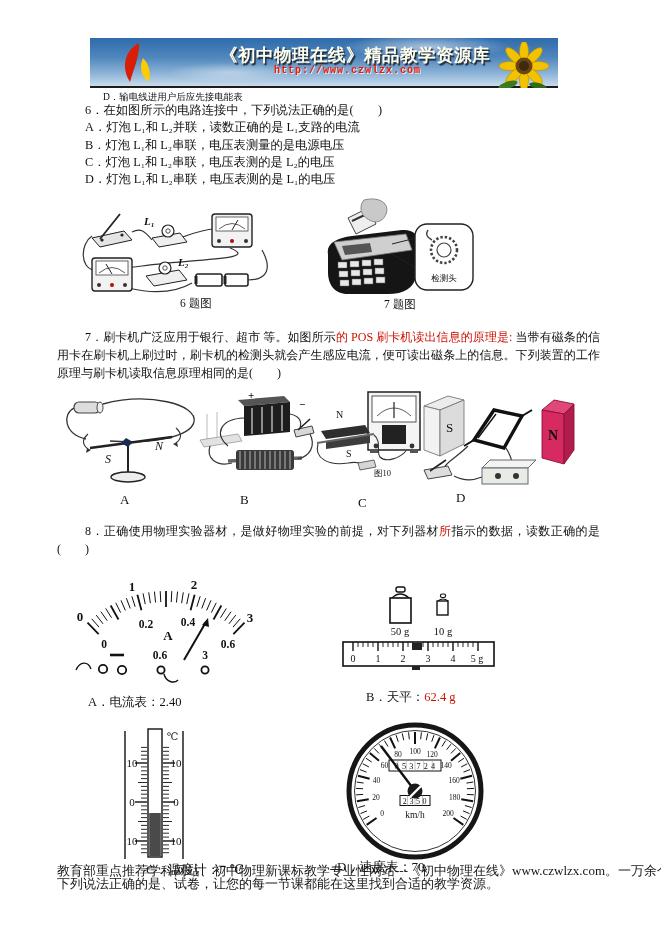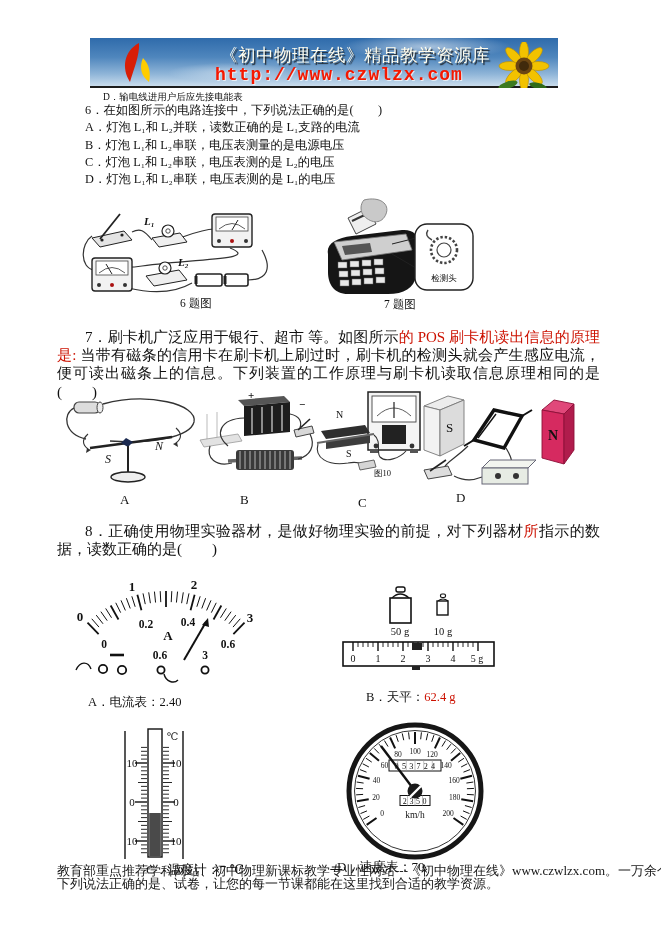--- a/index.html
+++ b/index.html
@@ -9,31 +9,31 @@
   svg.fig{position:absolute;overflow:visible}
   svg text{font-family:"Liberation Serif","DejaVu Serif",serif;fill:#111}
   
   .banner{position:absolute;left:90px;top:38px;width:468px;height:50px;
           background:linear-gradient(180deg,#2f6bab 0%,#4f86bd 40%,#8fb5d8 75%,#c9dcec 100%);
           border-bottom:2px solid #1c1c1c}
   .banner:before{content:"";position:absolute;inset:0;
           background:radial-gradient(ellipse 120px 18px at 72% 18%,rgba(255,255,255,.55),transparent 70%),
                      radial-gradient(ellipse 90px 14px at 30% 72%,rgba(255,255,255,.40),transparent 70%)}
   .banner-title{position:absolute;left:100px;top:5px;width:330px;text-align:center;
-          font-size:17.5px;font-weight:normal;color:#fffdee;letter-spacing:.5px;
+          font-size:17.5px;font-weight:bold;color:#fffdee;letter-spacing:.5px;
           text-shadow:1.5px 1.5px 1px rgba(20,20,20,.85)}
-  .banner-url{position:absolute;left:125px;top:27px;width:265px;
+  .banner-url{position:absolute;left:125px;top:27px;width:265px;text-align:center;
           font-family:"Liberation Mono","DejaVu Sans Mono",monospace;
-          font-size:18px;font-weight:bold;color:#f51800;letter-spacing:1px;
+          font-size:10px;font-weight:bold;color:#f51800;letter-spacing:1px;
           text-shadow:1px 1px 0 rgba(255,255,255,.7)}
   .prev-line{position:absolute;left:103px;top:91px;font-size:9.5px;white-space:nowrap}
   
   .qblock{position:absolute;left:85px;top:102px}
   .tline{font-size:12.3px;line-height:17.3px;white-space:nowrap}
-  .para{position:absolute;left:57px;width:543px;font-size:15px;line-height:18.2px;
+  .para{position:absolute;left:57px;width:543px;font-size:12px;line-height:18.2px;
         text-align:justify;text-indent:28px}
   .red{color:#cc1100}
   .figcap{position:absolute;font-size:11.5px;white-space:nowrap}
   .devlabel{position:absolute;font-size:13px}
   .cap{position:absolute;font-size:12.5px;white-space:nowrap}
   .footer-line{position:absolute;left:57px;font-size:13px;color:#161616;white-space:nowrap}
   .overlay-cap{position:absolute;font-size:13px;white-space:nowrap}
 </style>
 </head>
 <body>

